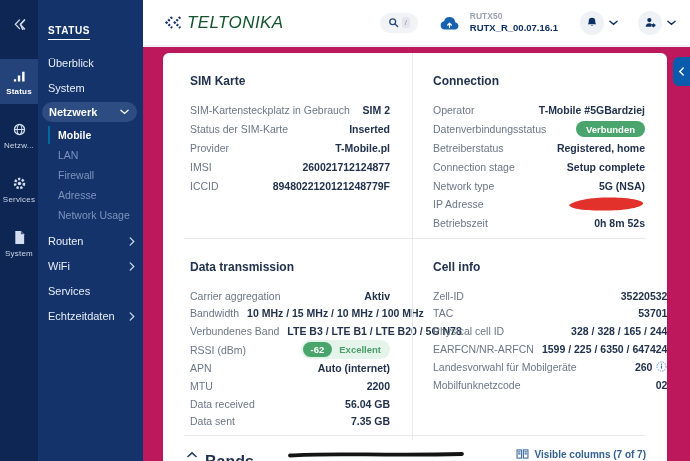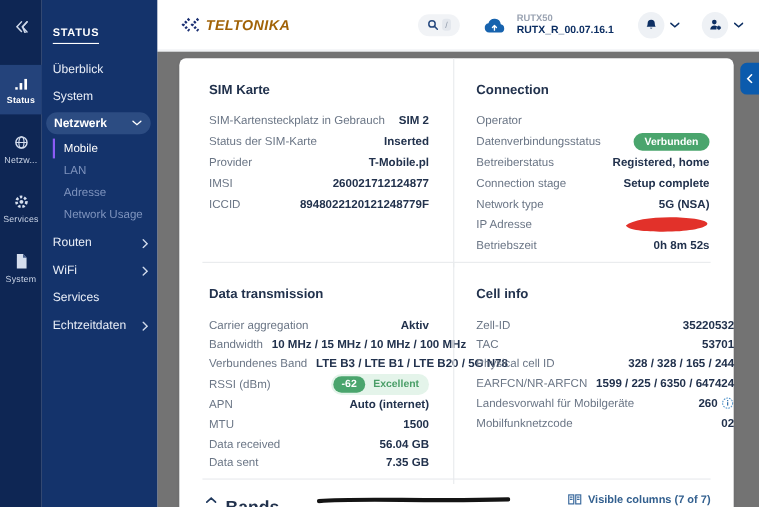--- a/index.html
+++ b/index.html
@@ -26,46 +26,46 @@
     font-weight:700; letter-spacing:.6px; color:#fff;
     border-bottom:1.5px solid #fff; padding-bottom:3px; }
   .side-item { padding:5px 8px 5px 10px; margin-bottom:3px; display:flex;
     align-items:center; justify-content:space-between; cursor:pointer; color:#e9eef7;}
   .side-pill { margin:2px 6px 4px 4px; padding:4px 8px 4px 7px; background:#2c4c82;
     border-radius:11px; display:flex; align-items:center; justify-content:space-between;
     font-weight:700; color:#fff; cursor:pointer; }
   .sub-list { margin:2px 0 6px 10px; }
   .sub-item { padding:3px 4px 3px 8px; margin-bottom:2px; color:#7e93bd;
     border-left:2px solid transparent; cursor:pointer; font-size:10.5px; }
-  .sub-item.active { color:#fff; font-weight:400; border-left:2px solid #8b5cf6; }
+  .sub-item.active { color:#fff; font-weight:700; border-left:2px solid #0369a1; }
 
   
   .main { position:absolute; left:143px; top:0; right:0; bottom:0; }
   .topbar { height:46px; background:#fff; border-bottom:1px solid #ebedf1;
     display:flex; align-items:center; padding:0 14px 0 20px; }
   .logo { display:flex; align-items:center; gap:4px; }
-  .brand { font-size:13px; font-weight:700; font-style:italic; color:#a16207;
+  .brand { font-size:17px; font-weight:400; font-style:italic; color:#14532d;
     letter-spacing:.4px; }
   .top-right { margin-left:auto; display:flex; align-items:center; }
   .search-pill { width:38px; height:20px; background:#f1f3f6; border-radius:10px;
     display:flex; align-items:center; justify-content:center; gap:3px; cursor:pointer;}
   .slash-key { font-size:8px; color:#8e98a8; background:#e3e7ed; border-radius:3px;
     padding:1px 3px; }
   .cloud-btn { margin-left:20px; cursor:pointer; display:flex; align-items:center;}
   .device { margin-left:9px; line-height:1.25; }
   .device-model { font-size:8.5px; color:#9aa3b2; font-weight:600; }
   .device-fw { font-size:9.5px; color:#0d2f63; font-weight:800; }
   .circle-btn { width:24px; height:24px; border-radius:50%; background:#eef1f5;
     display:flex; align-items:center; justify-content:center; cursor:pointer; }
   .chev { margin:0 0 0 5px; cursor:pointer; display:flex; }
   .bell-group { margin-left:22px; display:flex; align-items:center; }
   .acct-group { margin-left:20px; display:flex; align-items:center; }
 
   .content { position:absolute; left:0; right:0; top:47px; bottom:0;
-    background:#737373; overflow:hidden; }
+    background:#be185d; overflow:hidden; }
   .right-tab { position:absolute; right:0; top:10px; width:17px; height:29px;
     background:#0b5bad; border-radius:6px 0 0 6px; display:flex; align-items:center;
     justify-content:center; cursor:pointer; z-index:5; }
 
   .card { position:absolute; left:20px; top:6px; width:504px; height:420px;
     background:#fff; border-radius:6px; box-shadow:0 1px 3px rgba(16,30,54,.08);
     display:flex; flex-direction:column; }
   .row-group { display:grid; grid-template-columns:249px 1fr; }
   .rg1 { min-height:180px; }
   .rg2 { min-height:190px; }
@@ -150,20 +150,21 @@
     </div>
     <div class="side-pill">
       <span>Netzwerk</span>
       <svg width="9" height="6" viewBox="0 0 10 6" fill="none" stroke="#ffffff" stroke-width="1.4" stroke-linecap="round">
           <path d="M1 1l4 3.5L9 1"></path>
         </svg>
     </div>
     <div class="sub-list">
       <div class="sub-item active"><span>Mobile</span></div>
       <div class="sub-item"><span>LAN</span></div>
+      <div class="sub-item"><span>Firewall</span></div>
       <div class="sub-item"><span>Adresse</span></div>
       <div class="sub-item"><span>Network Usage</span></div>
     </div>
     <div class="side-item">
       <span>Routen</span>
       <svg width="6" height="9" viewBox="0 0 6 10" fill="none" stroke="#cfd9ea" stroke-width="1.4" stroke-linecap="round">
           <path d="M1 1l4 4-4 4"></path>
         </svg>
     </div>
     <div class="side-item">
@@ -270,20 +271,21 @@
               </div>
             <div class="kv">
                 <span class="k">ICCID</span>
                 <span class="v">8948022120121248779F</span>
               </div>
           </div>
           <div class="cellR">
             <div class="sec-title">Connection</div>
             <div class="kv">
                 <span class="k">Operator</span>
+                <span class="v">T-Mobile #5GBardziej</span>
               </div>
             <div class="kv">
                 <span class="k">Datenverbindungsstatus</span>
                 <span class="badge-green">Verbunden</span>
               </div>
             <div class="kv">
                 <span class="k">Betreiberstatus</span>
                 <span class="v">Registered, home</span>
               </div>
             <div class="kv">
@@ -332,21 +334,21 @@
                 <span class="rssi-val">-62</span>
                 <span class="rssi-q">Excellent</span>
               </span>
             </div>
             <div class="kv">
                 <span class="k">APN</span>
                 <span class="v">Auto (internet)</span>
               </div>
             <div class="kv">
                 <span class="k">MTU</span>
-                <span class="v">1500</span>
+                <span class="v">2200</span>
               </div>
             <div class="kv">
                 <span class="k">Data received</span>
                 <span class="v">56.04 GB</span>
               </div>
             <div class="kv">
                 <span class="k">Data sent</span>
                 <span class="v">7.35 GB</span>
               </div>
           </div>

